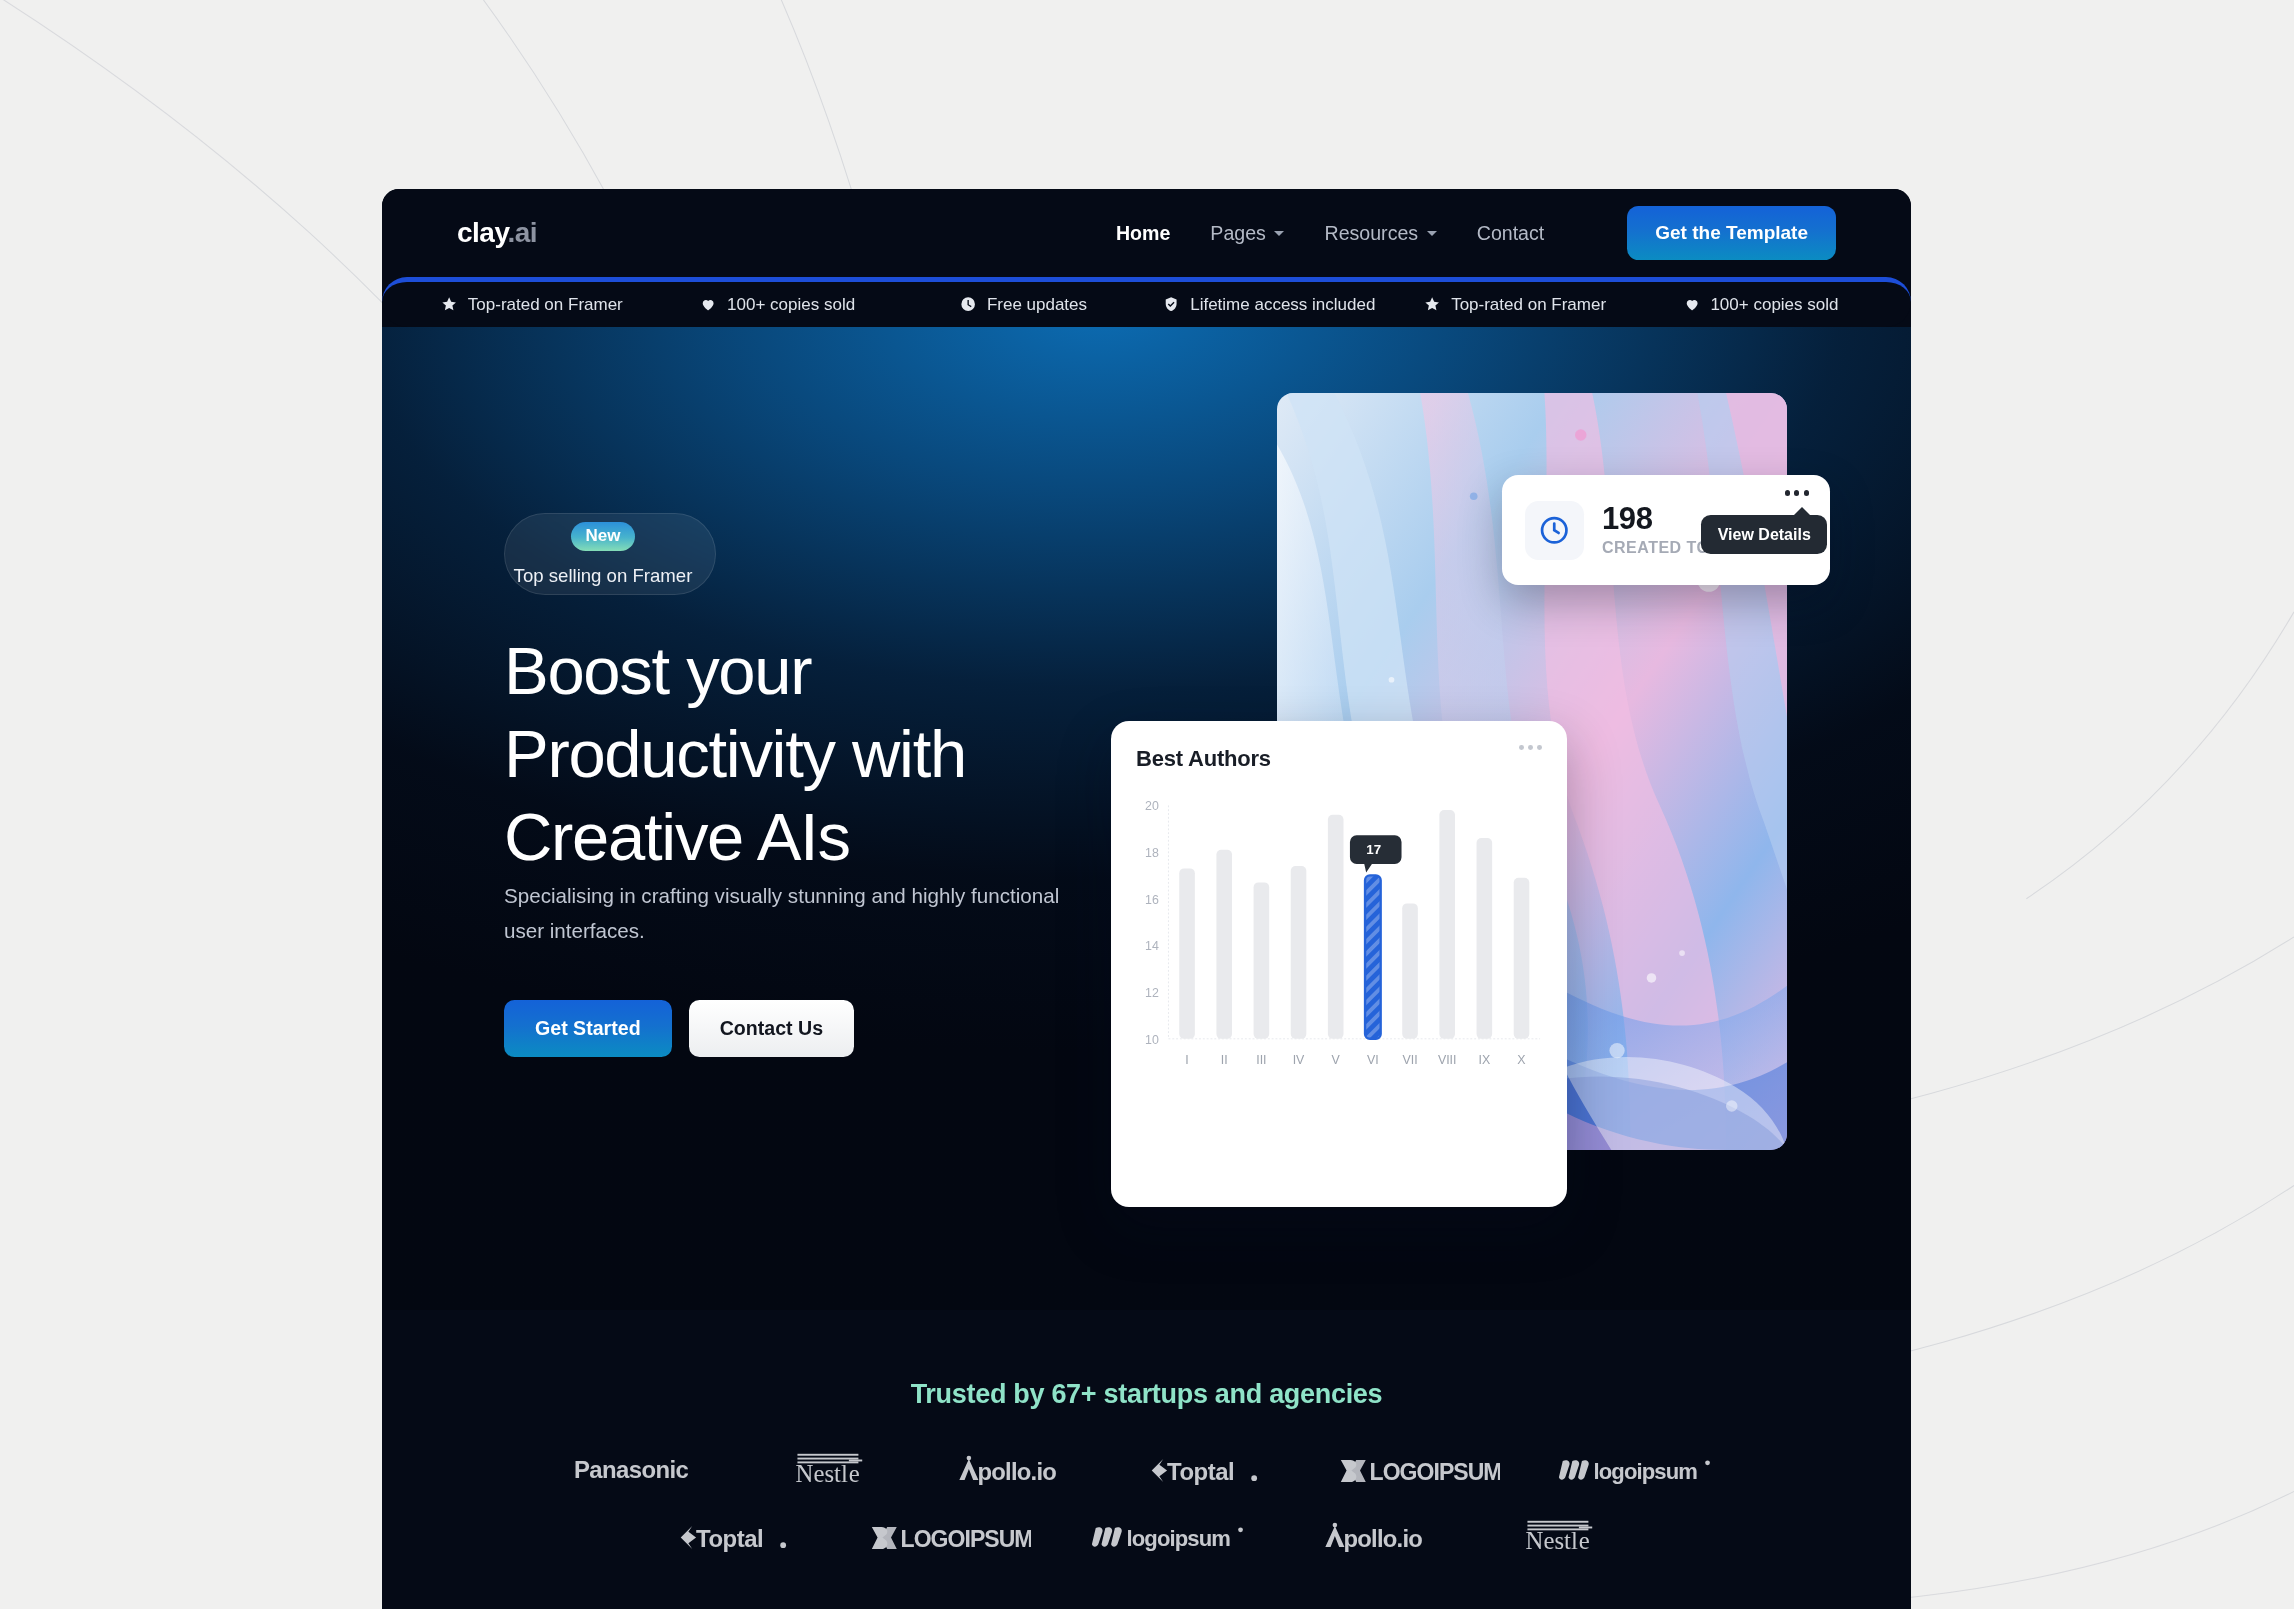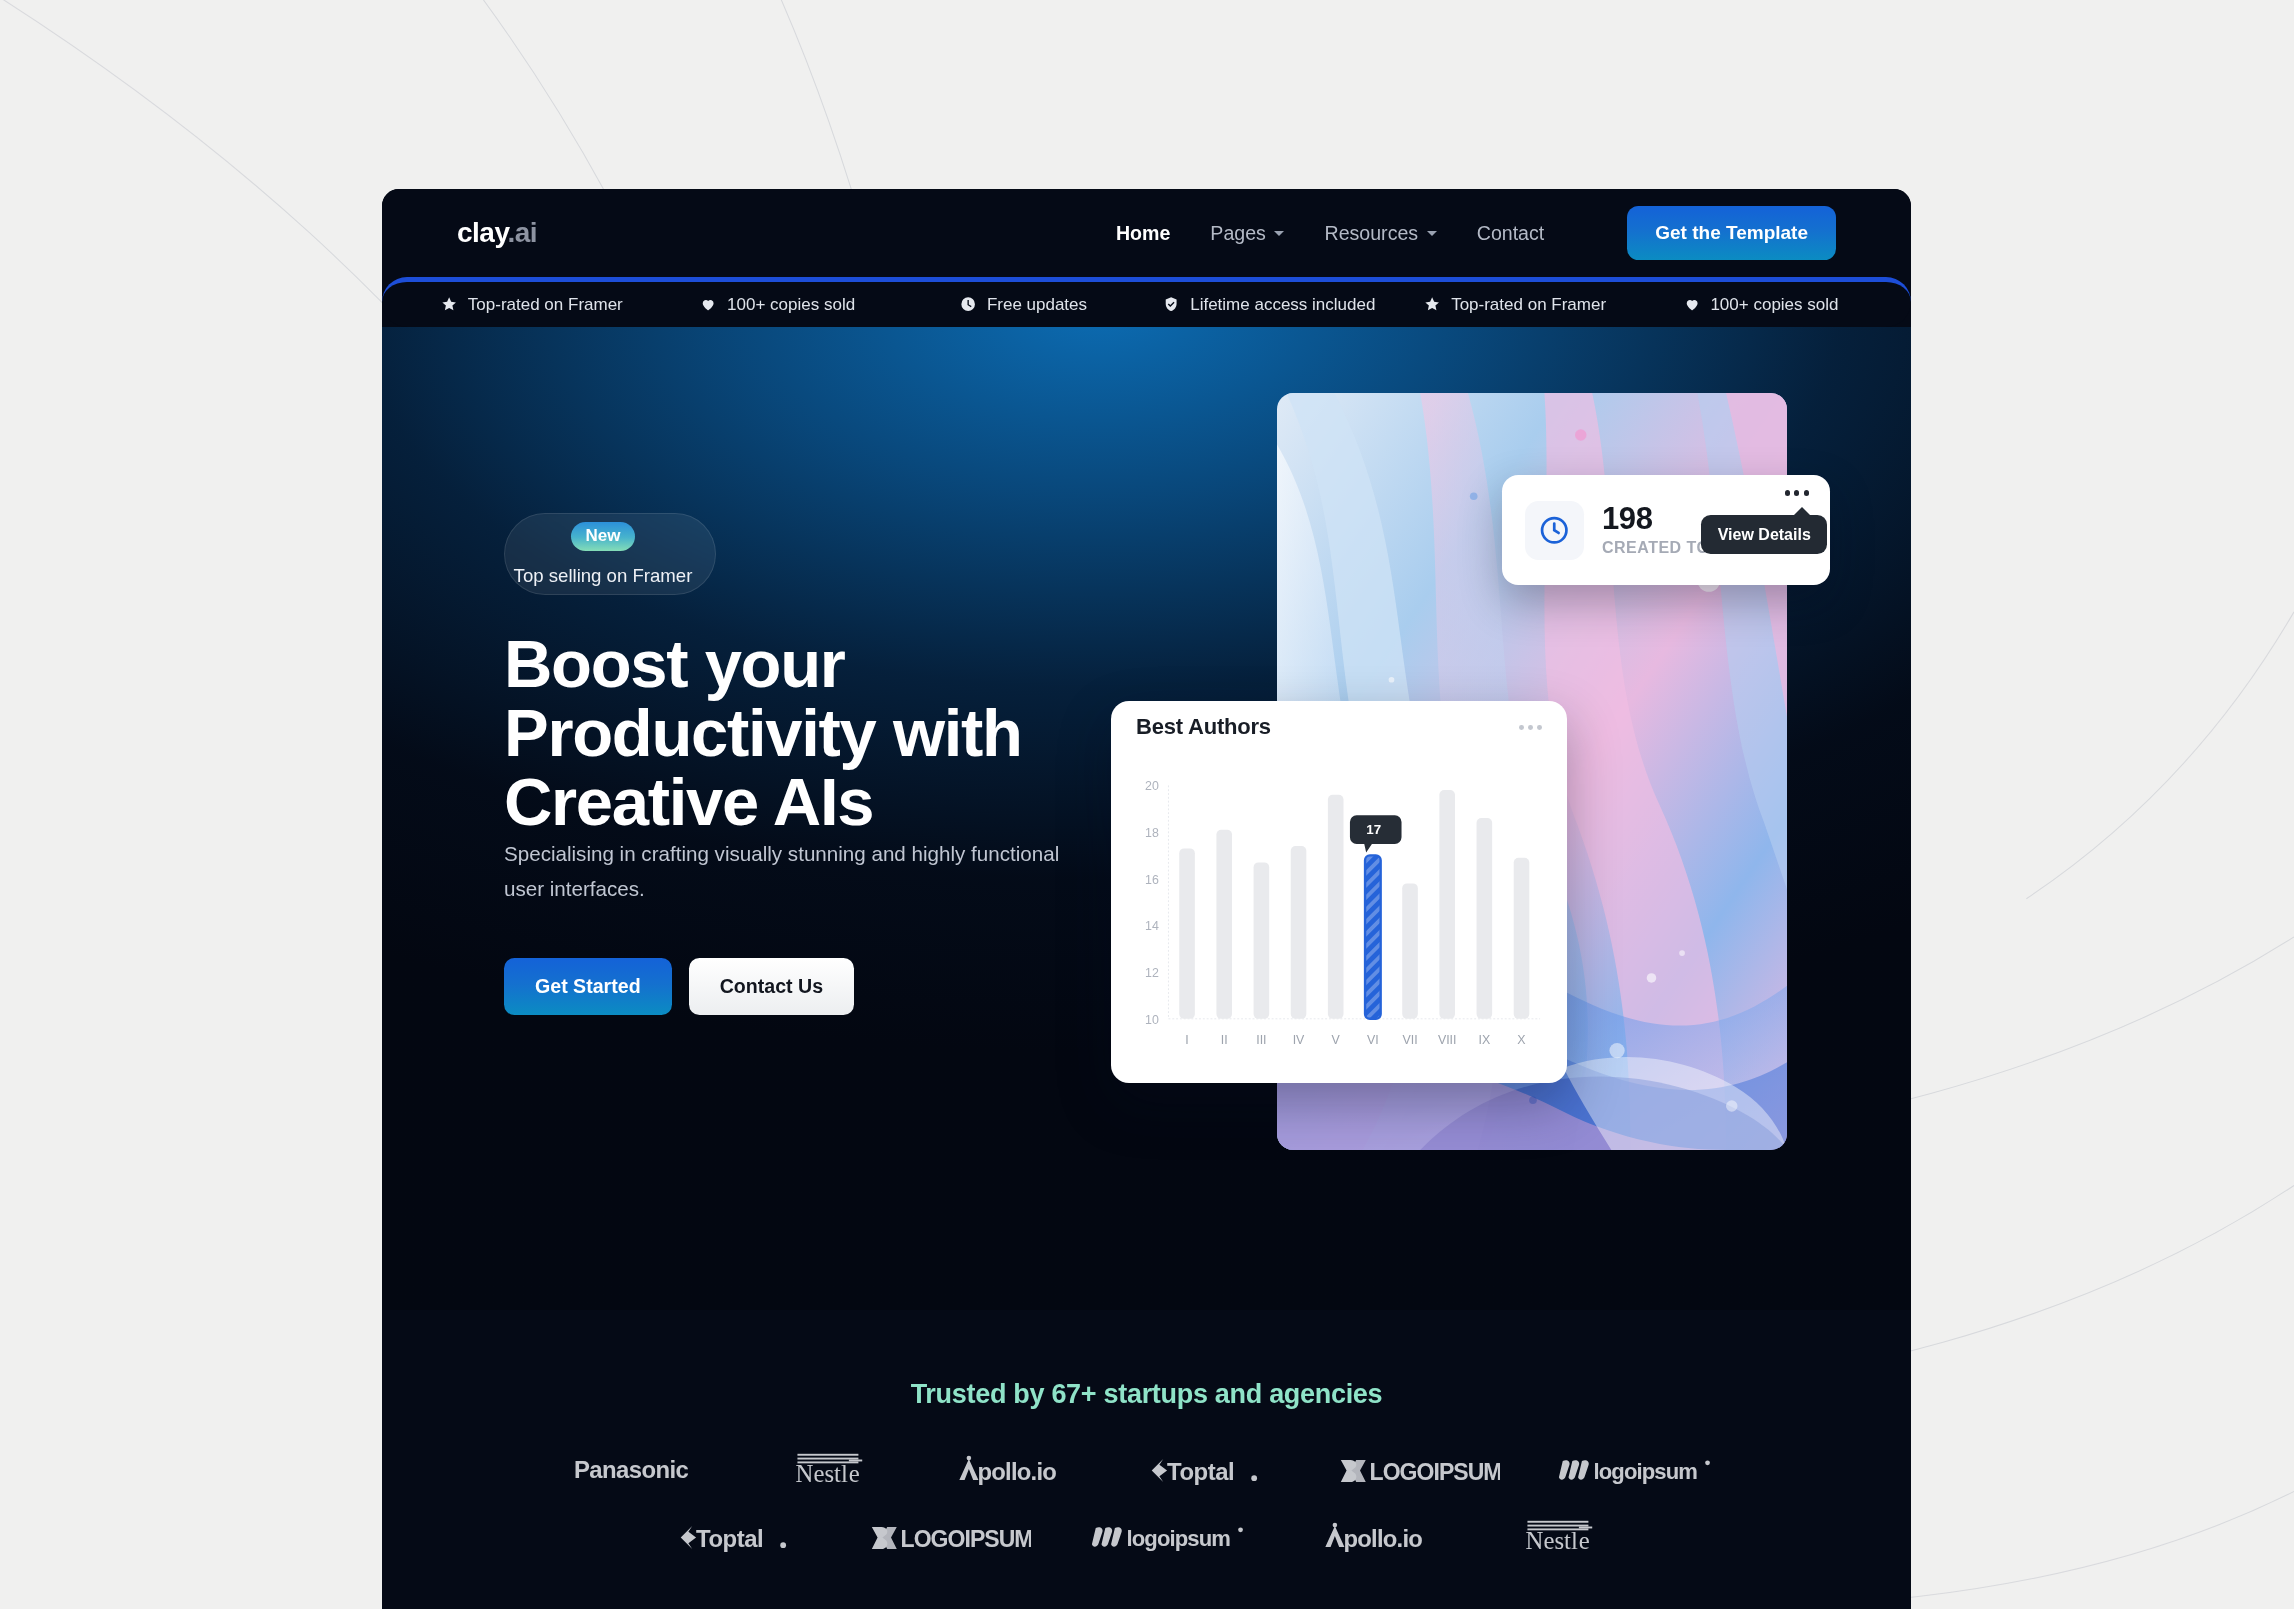--- a/index.html
+++ b/index.html
@@ -170,22 +170,22 @@
   }
   #badge-text {
     font-size: 18.6px;
     color: #eef1f6;
     white-space: nowrap;
   }
 
   #hero-title {
     margin-top: 34px;
     font-size: 67px;
-    line-height: 69px;
-    font-weight: bold;
+    line-height: 83px;
+    font-weight: normal;
     color: #ffffff;
     letter-spacing: -1.3px;
   }
 
   #hero-sub {
     font-size: 20.6px;
     line-height: 35px;
     color: #c0c6d2;
     max-width: 574px;
   }
@@ -311,28 +311,28 @@
     right: 17px; top: -7.6px;
     border-left: 8.6px solid transparent;
     border-right: 8.6px solid transparent;
     border-bottom: 8.6px solid #232a33;
   }
 
   
   #card-chart {
     position: absolute;
     left: -166px;
-    top: 308px;
+    top: 328px;
     width: 456px;
-    height: 382px;
+    height: 486px;
     background: #ffffff;
     border-radius: 18px;
     box-shadow: 0 21px 53px rgba(5,12,30,0.32);
     z-index: 7;
-    padding: 13px 27px 19px 25px;
+    padding: 25px 27px 19px 25px;
   }
   #chart-title {
     font-size: 22px;
     font-weight: bold;
     color: #181d26;
     letter-spacing: -0.2px;
   }
   #chart-dots {
     position: absolute;
     right: 25px; top: 24px;

